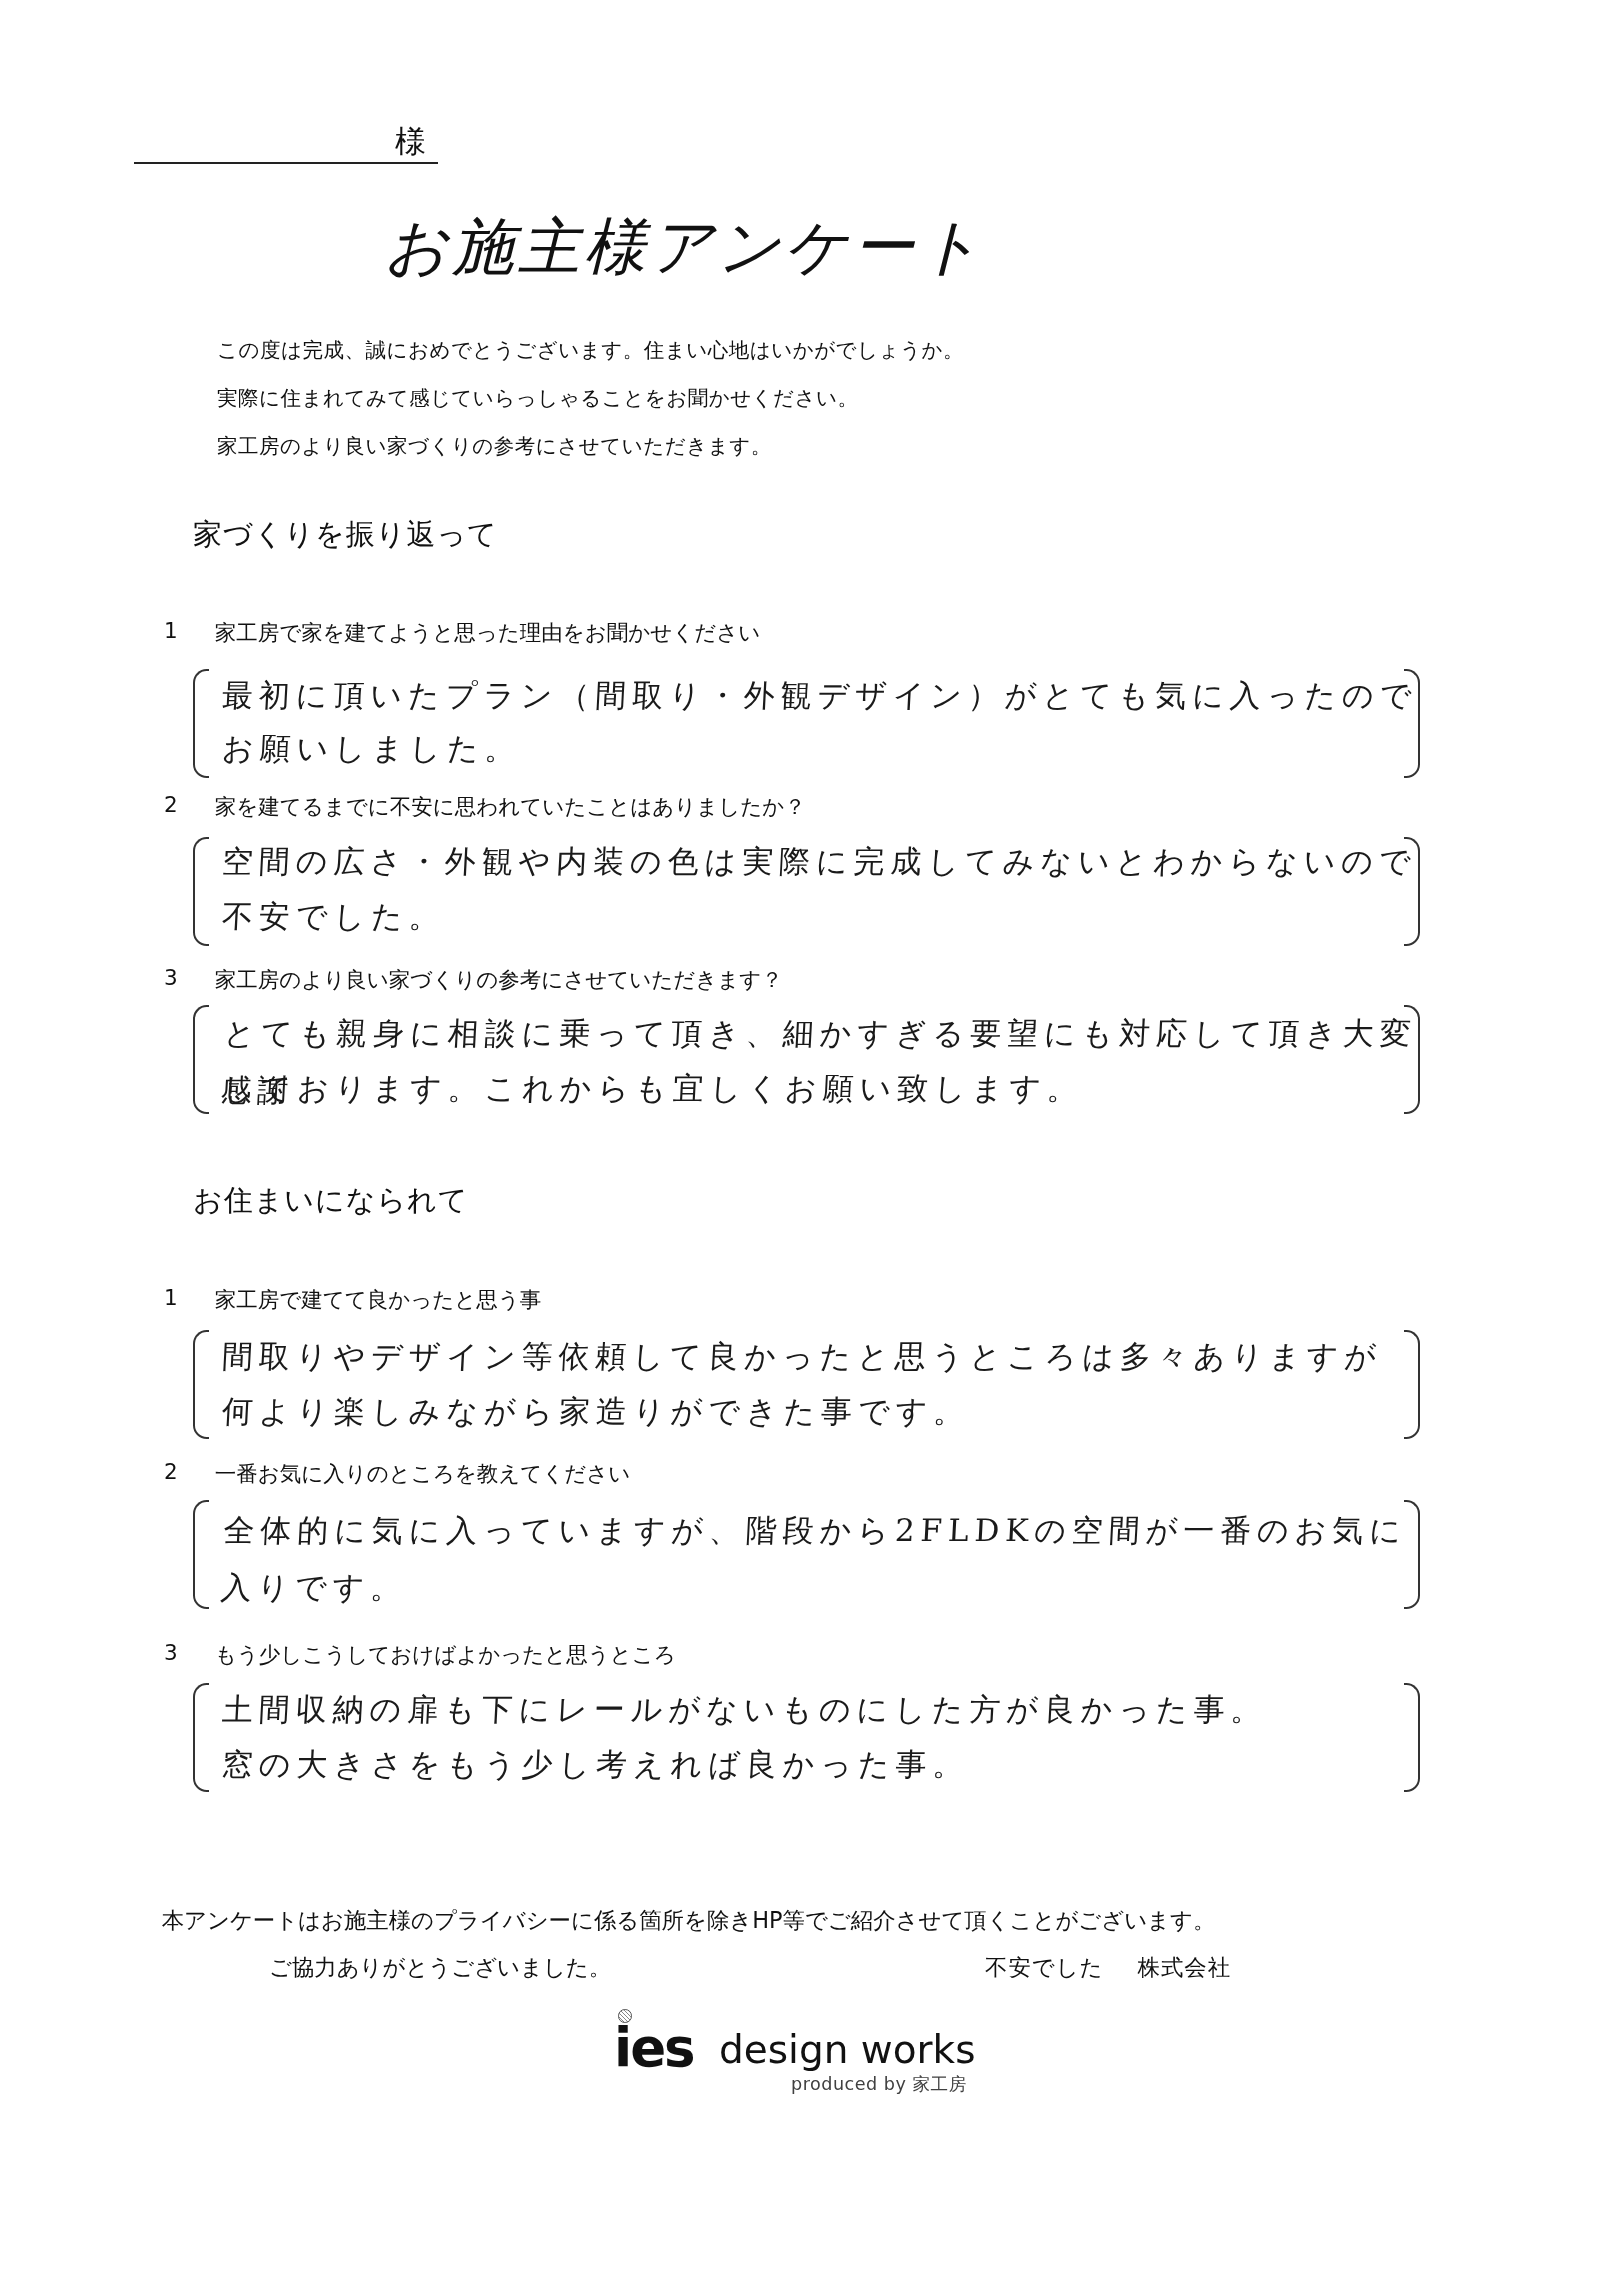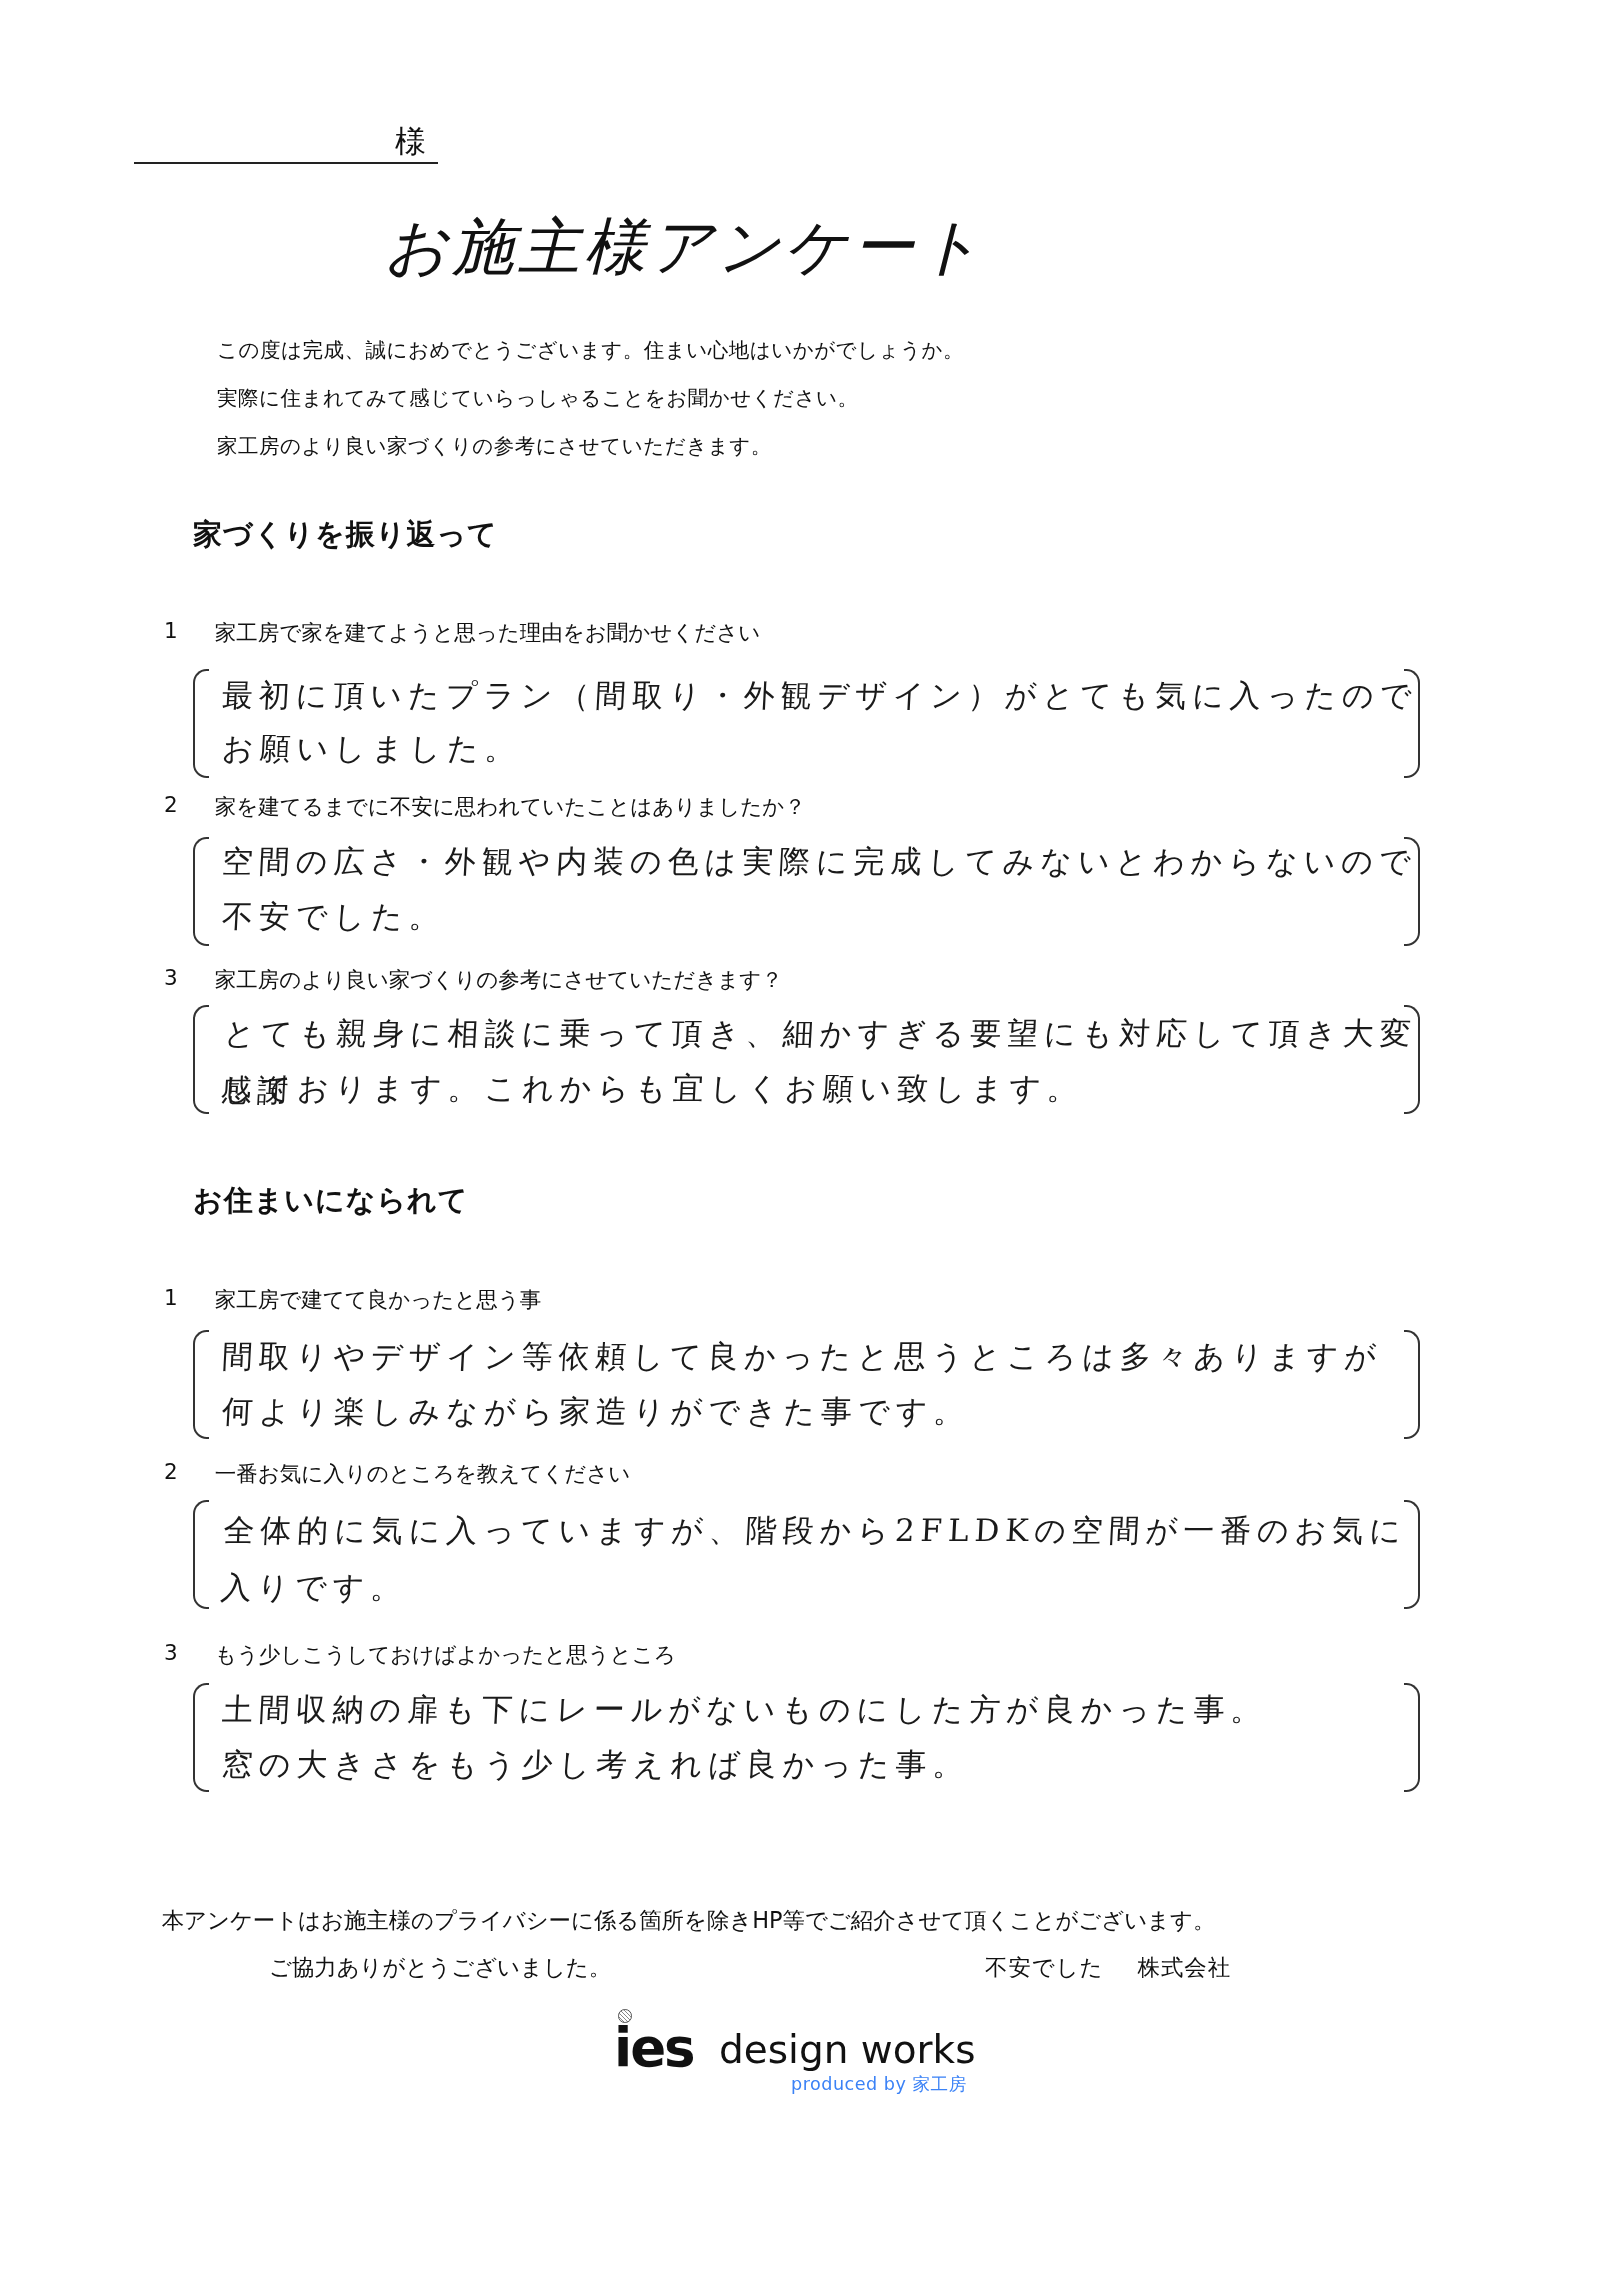--- a/index.html
+++ b/index.html
@@ -17,21 +17,21 @@
   }
   .title {
     left: 0; width: 1370px; top: 205px; text-align: center;
     font-family: "DejaVu Serif", "Liberation Serif", serif; font-size: 62px;
     letter-spacing: 3.9px; font-weight: normal; font-style: italic;
   }
   .intro {
     left: 217px; font-size: 20.5px; letter-spacing: 0.5px;
   }
   .section-head {
-    left: 193px; font-size: 29px; font-weight: bold; letter-spacing: 1px;
+    left: 193px; font-size: 29px; font-weight: normal; letter-spacing: 1px;
   }
   .q {
     left: 164px; font-size: 21.5px; display: flex; gap: 37px;
   }
   .answer-box {
     left: 193px; width: 1227px;
   }
   .answer-box .paren-l, .answer-box .paren-r {
     position: absolute; top: 0; bottom: 0; width: 13.7px;
     border: 2px solid #333;
@@ -43,21 +43,21 @@
     font-size: 31px; letter-spacing: 5.9px; line-height: 57px; color: #1a1a1a;
     transform: skewX(-3deg);
   }
   .footer-note { left: 0; width: 1377px; text-align: center; top: 1905px; font-size: 22.4px; }
   .thanks { left: 269px; top: 1952px; font-size: 22.4px; }
   .company { left: 985px; top: 1952px; font-size: 22.4px; letter-spacing: 1px; }
   .company span + span { margin-left: 34px; }
   .logo { left: 614px; top: 2009px; width: 410px; height: 78px; margin-top: 8px; }
   .logo .ies { position: absolute; left: 0; top: 0; font-family: "DejaVu Sans", sans-serif; font-weight: bold; font-size: 53px; letter-spacing: -2px; }
   .logo .dw { position: absolute; left: 105px; top: 9.8px; font-family: "DejaVu Sans", sans-serif; font-size: 39px; text-align: center; }
-  .logo .prod { position: absolute; left: 177px; top: 55px; font-size: 17.6px; color: #3b82f6; letter-spacing: 0.5px; }
+  .logo .prod { position: absolute; left: 177px; top: 55px; font-size: 17.6px; color: #404040; letter-spacing: 0.5px; }
   .logo .dot { position: absolute; left: 3.9px; top: -7.8px; width: 11.7px; height: 11.7px; border-radius: 50%; border: 1px solid #555; background: repeating-linear-gradient(45deg,#888 0 1px,#fff 1px 2.9px); }
 </style>
 </head>
 <body>
 
 <div class="abs name-line"></div>
 <div class="abs name-suffix">様</div>
 <h1 class="abs title" style="margin:0">お施主様アンケート</h1>
 
 <div class="abs intro" style="top:336px">この度は完成、誠におめでとうございます。住まい心地はいかがでしょうか。</div>

